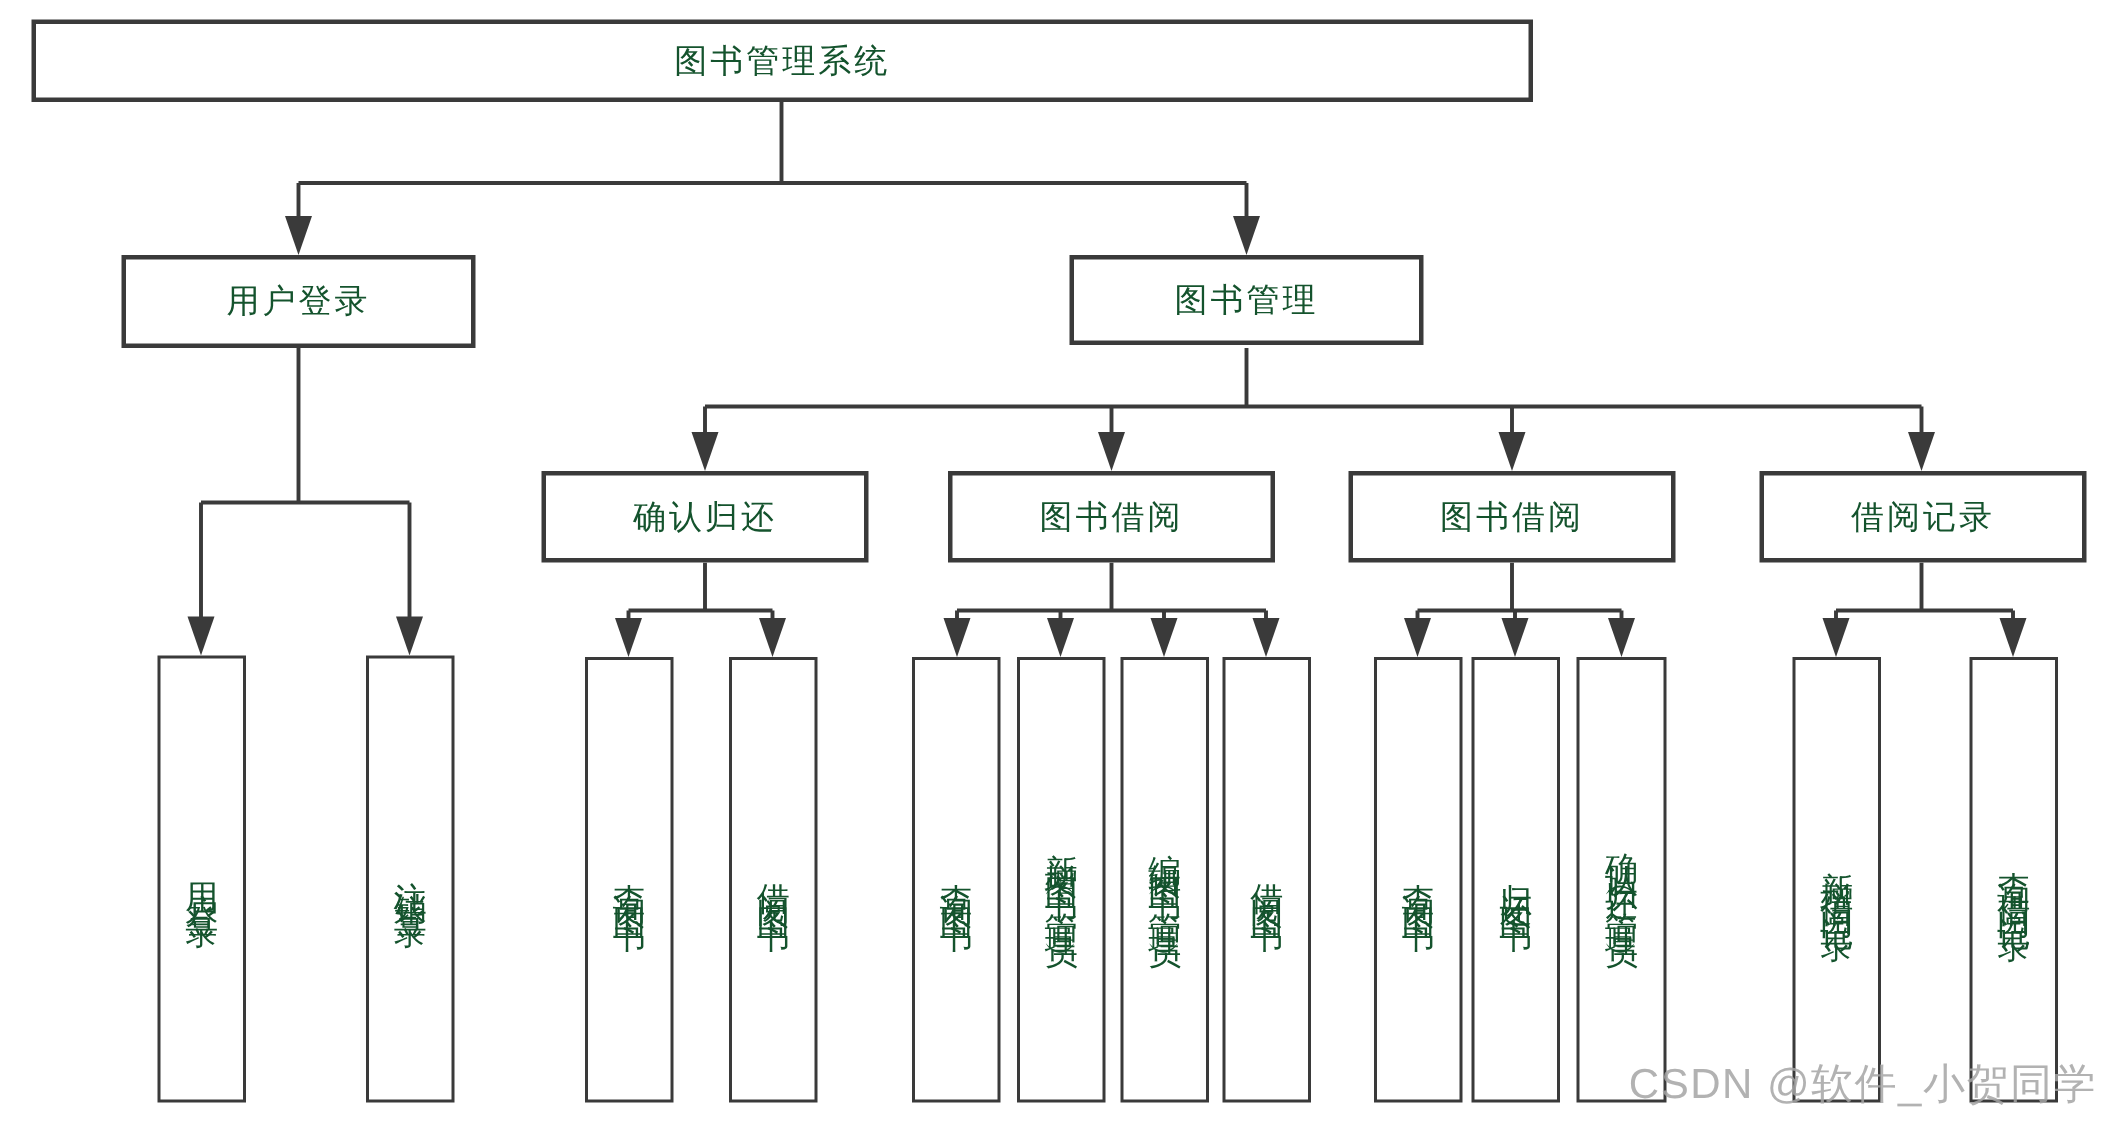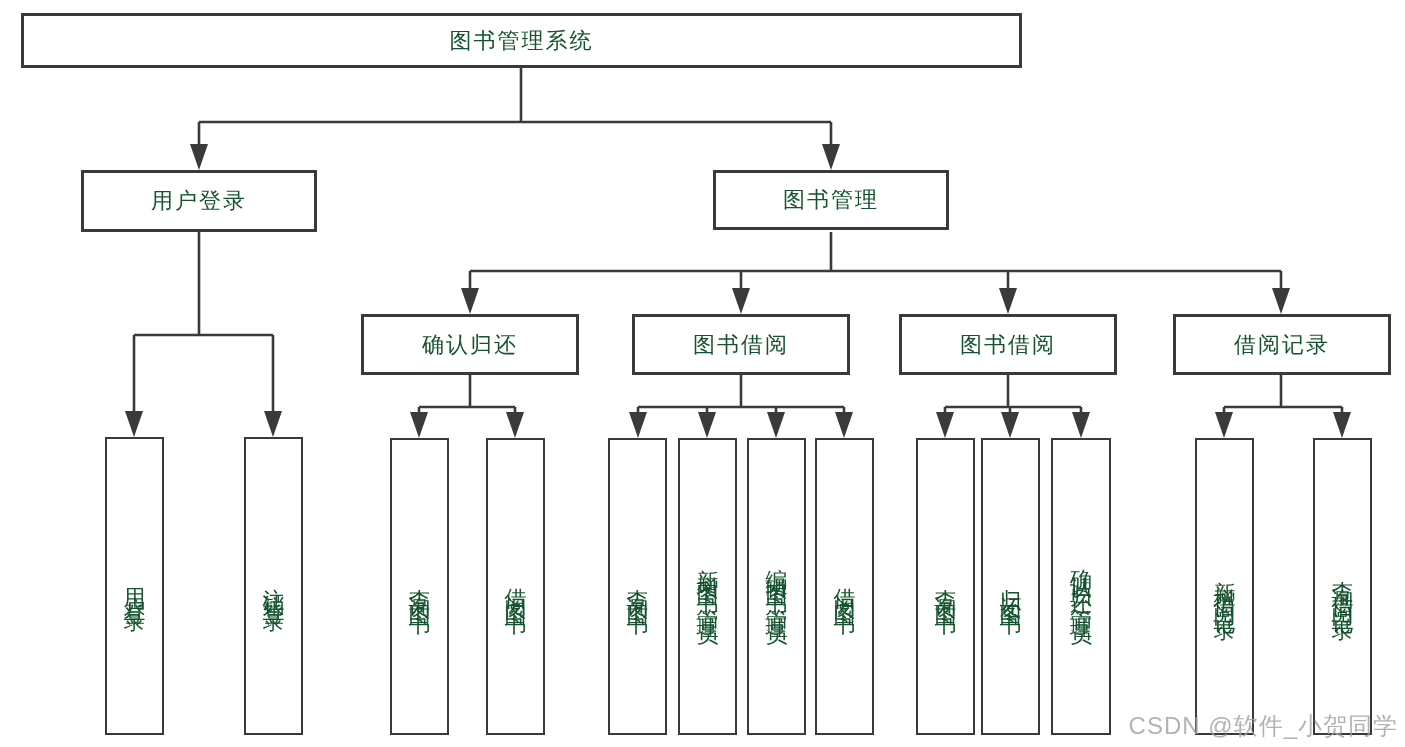--- a/index.html
+++ b/index.html
@@ -14,21 +14,21 @@
     color:#14532d;z-index:1;
   }
   .hbox{font-size:22px;letter-spacing:2px;font-weight:400;}
   .vbox{border-width:2.5px;}
   .vtext{
     writing-mode:vertical-rl;text-orientation:mixed;
     font-size:22px;letter-spacing:8px;line-height:1;white-space:nowrap;
   }
   .watermark{
     position:absolute;right:7px;bottom:5px;z-index:3;
-    font-size:24px;color:rgba(164,164,164,0.85);letter-spacing:1px;margin-top:32px;
+    font-size:28px;color:rgba(164,164,164,0.85);letter-spacing:1px;margin-top:32px;
   }
 </style>
 </head>
 <body>
 
 <div class="canvas">
 
   <svg class="connectors" width="1405" height="747">
 
     <path d="M521 68 V122 M199 122 H831 M199 122 V150 M831 122 V150" stroke="#3a3a3a" stroke-width="2.6" fill="none"></path>

